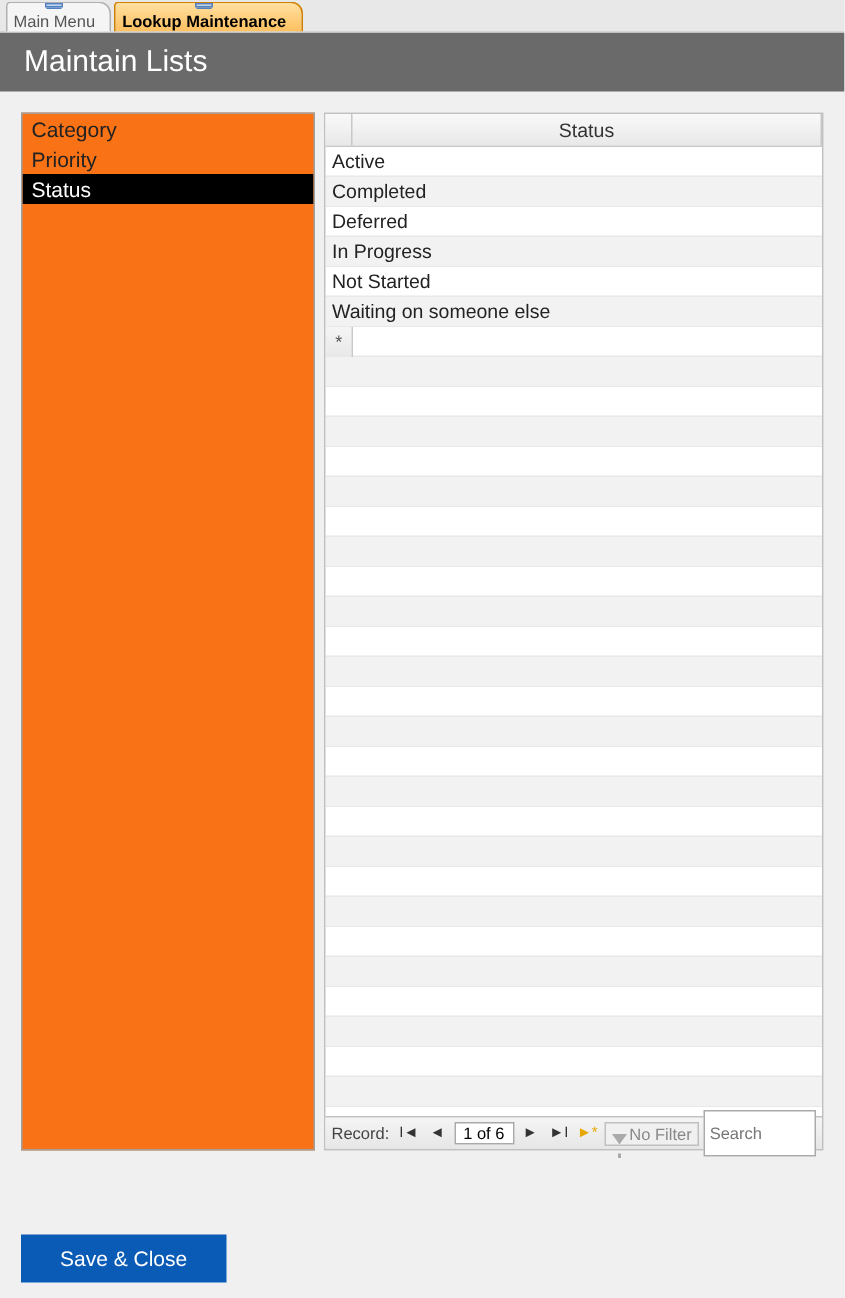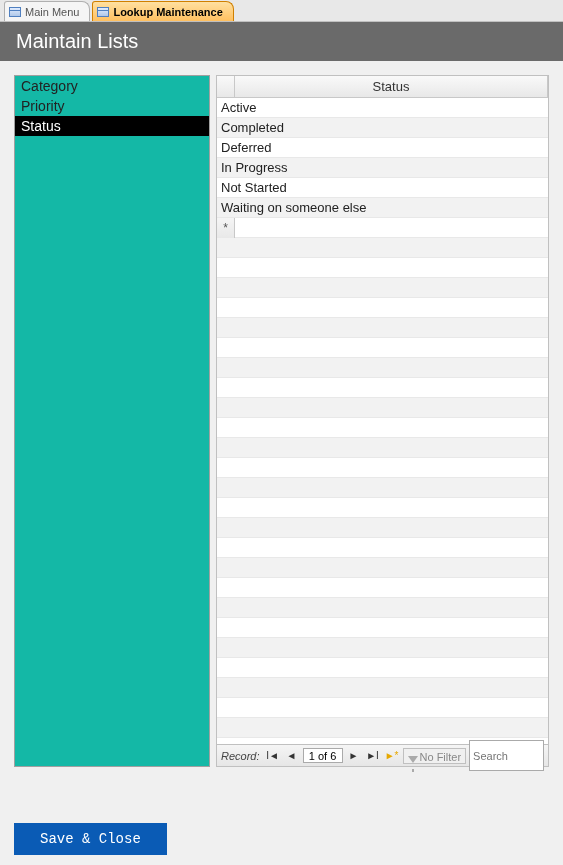--- a/index.html
+++ b/index.html
@@ -28,20 +28,21 @@
     padding: 0 10px 0 4px;
     font-size: 11px;
     color: #555;
     border: 1px solid #b0b0b0;
     border-bottom: none;
     border-radius: 3px 8px 0 0;
     background: #f5f5f5;
     margin-right: 2px;
     gap: 4px;
     cursor: pointer;
+    flex-direction: column;
   }
   .tab.active {
     background: #ffd080;
     background: linear-gradient(#ffe0a0, #ffc060);
     color: #000;
     font-weight: bold;
     border-color: #d08000;
   }
   .tab-icon {
     width: 12px;
@@ -65,21 +66,21 @@
     font-weight: 300;
   }
   .workarea {
     display: flex;
     padding: 14px;
     gap: 6px;
     height: 720px;
   }
   .side-list {
     width: 196px;
-    background: #14b8a6;
+    background: #f97316;
     border: 1px solid #a0a0a0;
     overflow: auto;
   }
   .side-item {
     padding: 1px 6px;
     font-size: 14px;
     color: #222;
     cursor: pointer;
     line-height: 18px;
   }
@@ -151,21 +152,21 @@
     height: 22px;
     border-top: 1px solid #c0c0c0;
     background: linear-gradient(#f5f5f5,#e6e6e6);
     display: flex;
     align-items: center;
     font-size: 11px;
     color: #444;
     gap: 3px;
     padding: 0 4px;
   }
-  .nav-label { margin-right: 2px; font-style: italic; }
+  .nav-label { margin-right: 2px; }
   .nav-btn {
     width: 16px; height: 16px;
     display: inline-flex;
     align-items: center; justify-content: center;
     cursor: pointer;
     font-size: 10px;
     color: #333;
   }
   .nav-input {
     width: 40px;
@@ -201,21 +202,20 @@
     left: 14px;
     bottom: 10px;
   }
   .save-btn {
     background: #0a5bb5;
     color: #fff;
     border: none;
     font-size: 14px;
     padding: 8px 26px;
     cursor: pointer;
-    font-family: Liberation Mono, monospace;
   }
   .funnel-icon {
     width: 0; height: 0;
     border-left: 5px solid transparent;
     border-right: 5px solid transparent;
     border-top: 7px solid #aaa;
     position: relative;
   }
   .funnel-icon::after {
     content: "";

